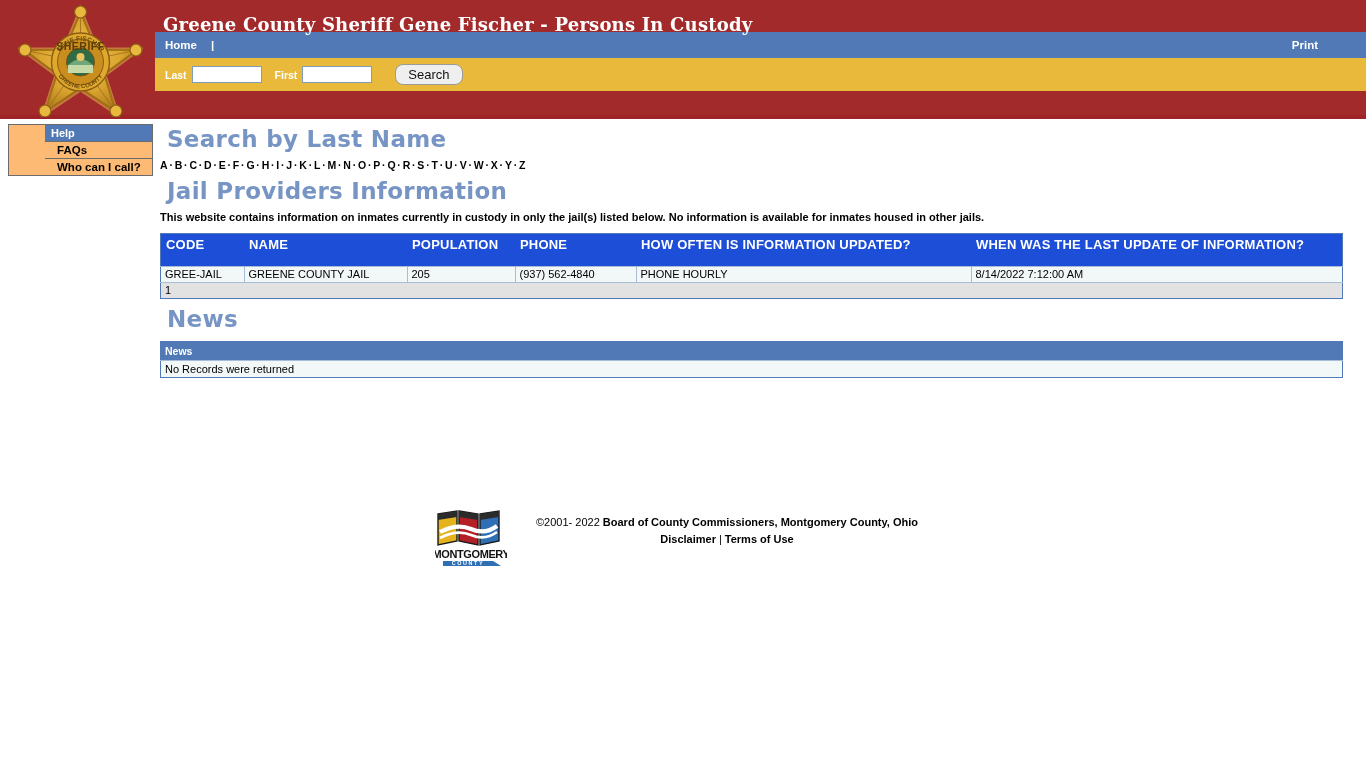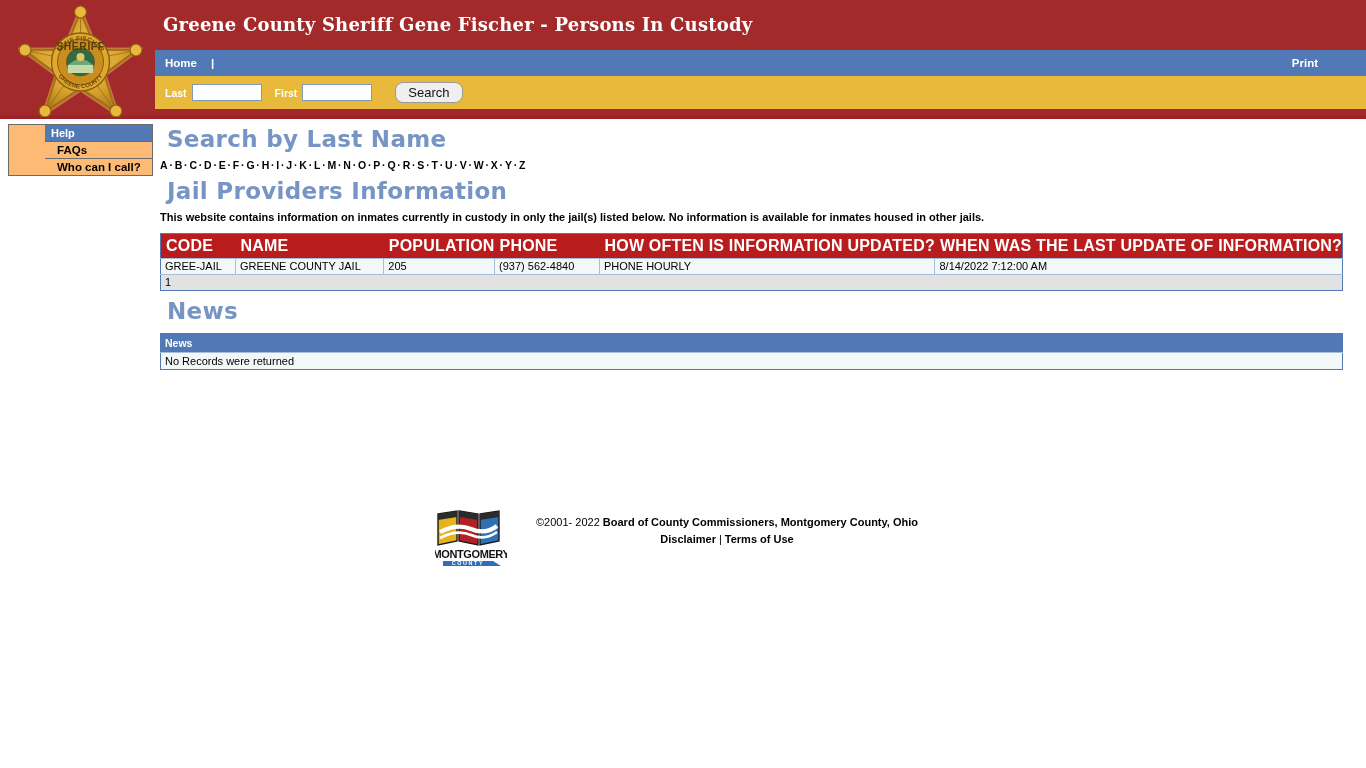--- a/index.html
+++ b/index.html
@@ -44,21 +44,21 @@
   .badge svg { display:block; }
 
   .header-right {
     position: absolute;
     left: 155px;
     top: 0;
     right: 0;
     height: 115px;
   }
   .site-title {
-    height: 50px;
+    height: 32px;
     line-height: 50px;
     padding-left: 8px;
     color: #ffffff;
     font-family: "DejaVu Serif", "Liberation Serif", serif;
     font-weight: bold;
     font-size: 18px;
     letter-spacing: 0.2px;
     white-space: nowrap;
   }
   .navbar {
@@ -205,26 +205,26 @@
   }
 
   
   table.grid {
     border-collapse: collapse;
     width: 1183px;
     margin-top: 10px;
     border: 1px solid #5079B5;
   }
   table.grid th {
-    background: #b91c1c;
-    color: #ffffff;
-    font-size: 16px;
+    background: #1d4ed8;
+    color: #ffffff;
+    font-size: 13px;
     font-weight: bold;
     text-align: left;
-    padding: 3px 0 3px 5px;
+    padding: 3px 0 14px 5px;
     letter-spacing: 0.2px;
     border: none;
     white-space: nowrap;
   }
   table.grid td {
     background: #F2F8F7;
     font-size: 11px;
     color: #000;
     padding: 1px 0 2px 4px;
     border-left: 1px solid #A8BDD8;

